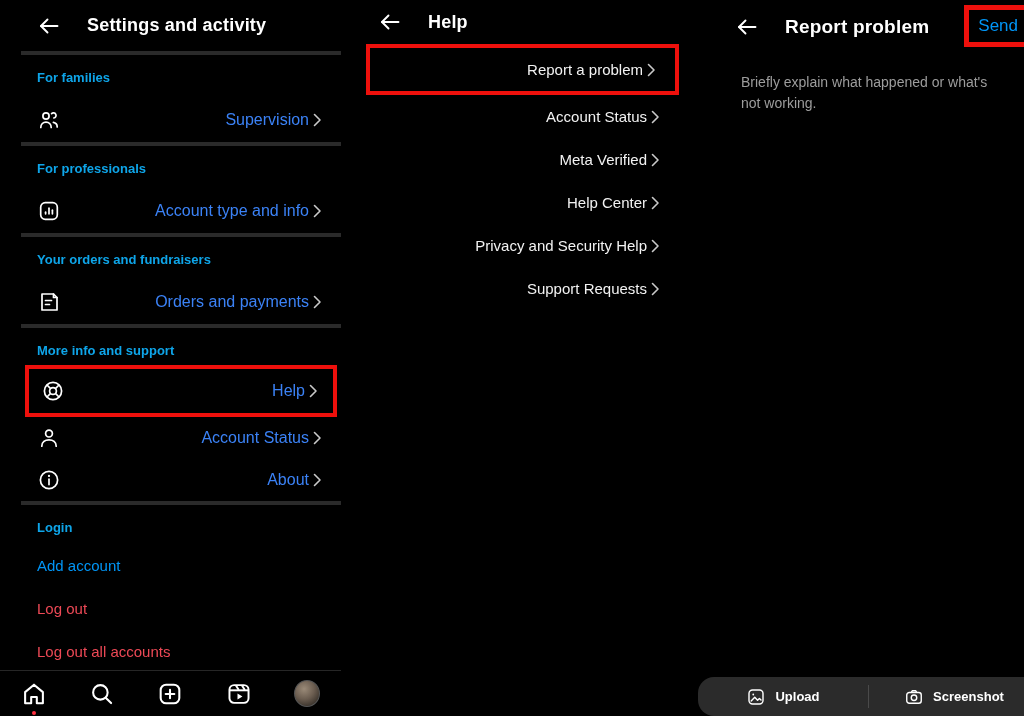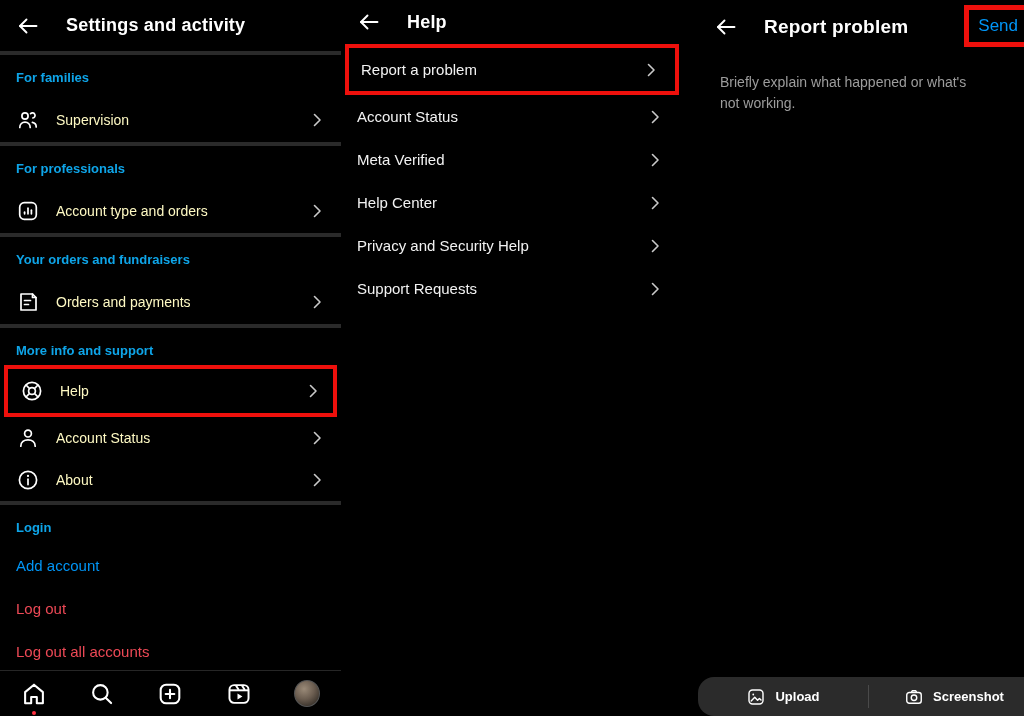--- a/index.html
+++ b/index.html
@@ -1,47 +1,47 @@
 <!DOCTYPE html>
 <html><head>
 <meta charset="utf-8">
 <style>
   * { margin:0; padding:0; box-sizing:border-box; }
   html,body { background:#000; }
   body { font-family:"Liberation Sans", sans-serif; -webkit-font-smoothing:antialiased; }
   .screen { position:relative; width:1024px; height:716px; background:#000; overflow:hidden; }
-  .panel { position:absolute; top:0; height:716px; background:#000; }
+  .panel { position:absolute; top:0; height:716px; background:#000;padding-left:21px; }
   .panel-left  { left:0;   width:341px; }
   .panel-mid   { left:341px; width:342px; }
   .panel-right { left:698px; width:341px; }
 
   
   .hdr { display:flex; align-items:center; padding:0 16px; }
   .hdr .back { width:24px; height:24px; flex:0 0 auto; cursor:pointer; }
   .hdr .ttl { color:#fff; font-weight:700; margin-left:26px; letter-spacing:.2px; }
   .panel-left  .hdr { height:51px; } .panel-left  .ttl { font-size:18px; }
   .panel-mid   .hdr { height:44px; } .panel-mid   .ttl { font-size:18px; }
   .panel-right .hdr { height:54px; } .panel-right .ttl { font-size:19px; }
 
   .divider { height:4px; background:#2a2a2a; }
 
   .s-label { padding:15px 16px 0; font-size:13px; line-height:16px; color:#0ea5e9; font-weight:700; }
 
   .row { display:flex; align-items:center; padding:0 16px; height:44px; margin-top:12px; cursor:pointer; }
   .row.compact { height:42px; margin-top:0; }
   .row .ric { width:24px; height:24px; flex:0 0 auto; margin-right:16px; }
-  .row .rlabel { color:#fef9c3; font-size:14px; flex:1; }
+  .row .rlabel { color:#3b82f6; font-size:16px; flex:1;text-align:right; }
   .chev { width:16px; height:16px; flex:0 0 auto; }
 
   .hl-box { border:4px solid #ee100c; margin:6px 4px 0; }
   .hl-box .row { margin-top:0; padding:0 12px; }
 
   
   .mrow { display:flex; align-items:center; height:43px; padding:0 20px 0 16px; cursor:pointer; }
-  .mrow .rlabel { color:#f2f2f2; font-size:15px; flex:1; }
+  .mrow .rlabel { color:#f2f2f2; font-size:15px; flex:1;text-align:right; }
   .mid-hl { border:4px solid #ee100c; margin:0 4px; }
   .mid-hl .mrow { padding:0 16px 0 12px; }
 
   
   .login-link { padding:0 16px; font-size:15px; line-height:16px; cursor:pointer; }
   .link-blue { color:#0095f6; }
   .link-red  { color:#ed4956; }
   .lk1 { margin-top:22px; } .lk2 { margin-top:27px; } .lk3 { margin-top:27px; }
 
   
@@ -161,21 +161,21 @@
           <use href="#i-chev"></use>
         </svg>
     </div>
     <div class="divider"></div>
 
     <div class="s-label">For professionals</div>
     <div class="row">
       <svg class="ric" viewBox="0 0 24 24">
           <use href="#i-chart"></use>
         </svg>
-      <div class="rlabel">Account type and orders</div>
+      <div class="rlabel">Account type and info</div>
       <svg class="chev" viewBox="0 0 16 16">
           <use href="#i-chev"></use>
         </svg>
     </div>
     <div class="divider"></div>
 
     <div class="s-label">Your orders and fundraisers</div>
     <div class="row">
       <svg class="ric" viewBox="0 0 24 24">
           <use href="#i-receipt"></use>

